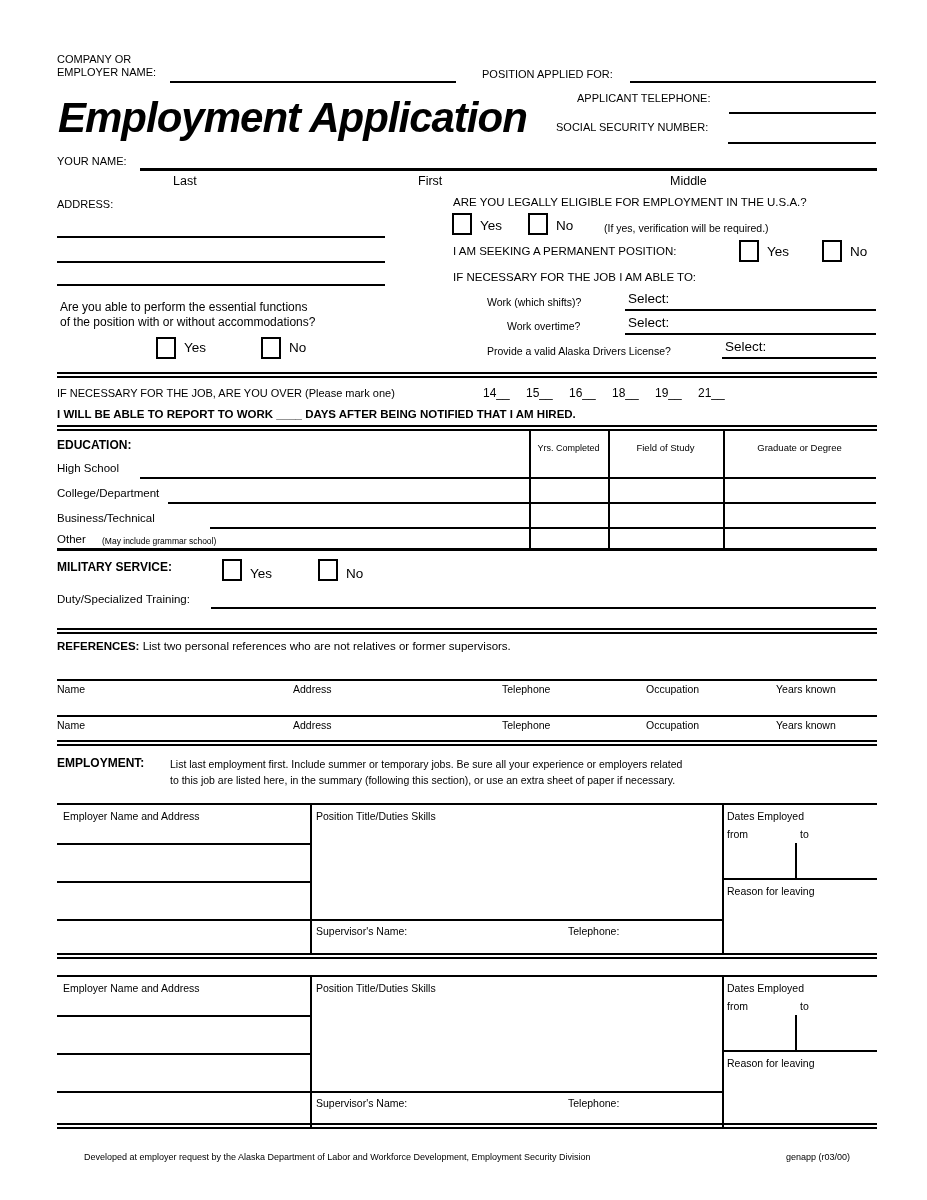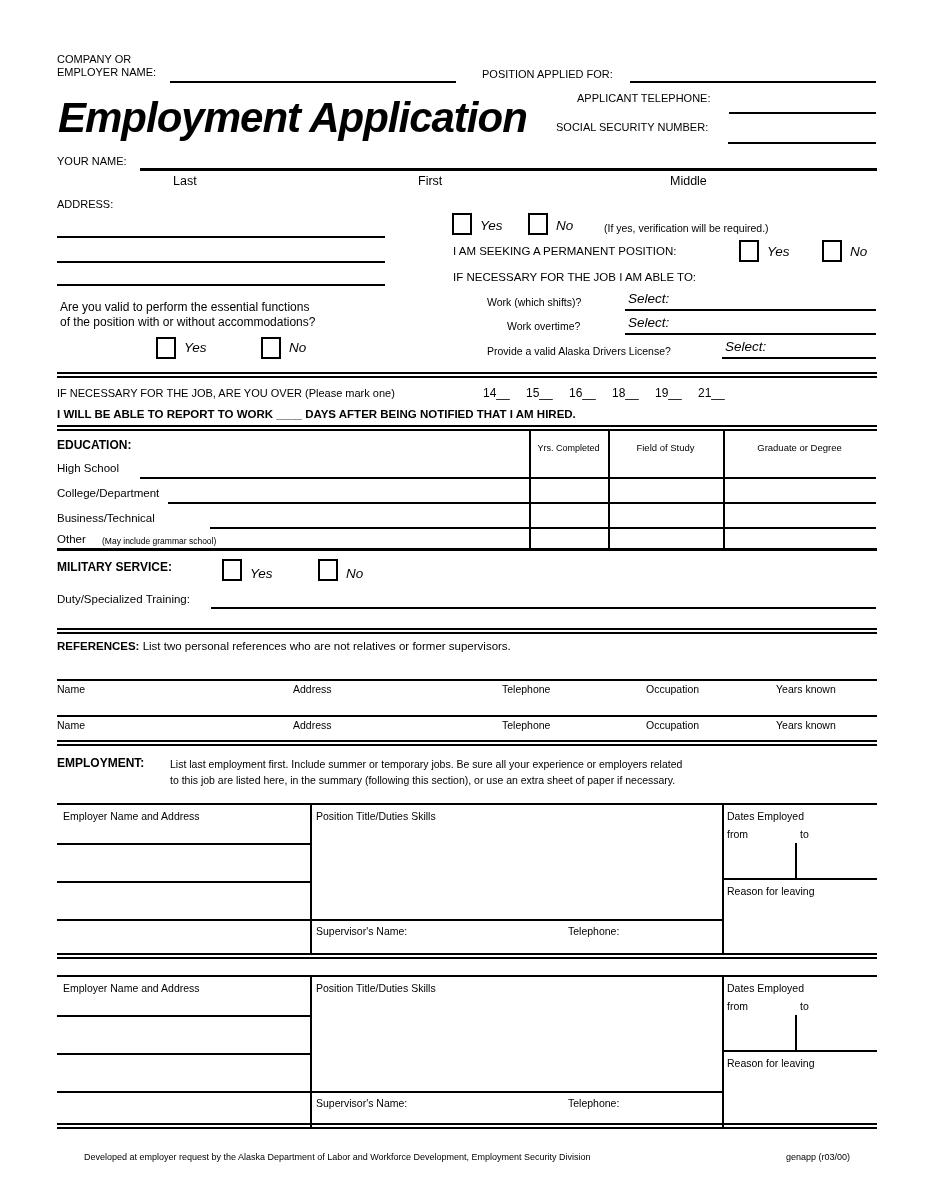--- a/index.html
+++ b/index.html
@@ -15,21 +15,21 @@
   .dr  { position:absolute; height:6px; border-top:2px solid #000; border-bottom:2px solid #000; }
   .cb  { position:absolute; width:20px; height:22px; border:2px solid #000; background:#fff; cursor:pointer; }
   .f85 { font-size:8.5px; }
   .f9  { font-size:9px; }
   .f95 { font-size:9.5px; }
   .f10 { font-size:10.5px; }
   .f11 { font-size:11px; }
   .f115{ font-size:11.5px; }
   .f12 { font-size:12px; }
   .f125{ font-size:12.5px; }
-  .f13 { font-size:13.5px;font-style:italic; }
+  .f13 { font-size:13.5px; }
   .bold{ font-weight:700; }
   .ctr { text-align:center; }
   .rgt { }
   .title { font-size:42px; font-weight:700; font-style:italic; letter-spacing:-1px; }
 </style>
 </head>
 <body>
 
 <div class="page">
 
@@ -54,27 +54,28 @@
   <div class="ln ln3" style="left:140px; top:168px; width:737px;"></div>
   <div class="abs f125" style="left:173px; top:174px;">Last</div>
   <div class="abs f125" style="left:418px; top:174px;">First</div>
   <div class="abs f125" style="left:670px; top:174px;">Middle</div>
 
   <div class="abs f11" style="left:57px; top:198px;">ADDRESS:</div>
   <div class="ln" style="left:57px; top:236px; width:328px;"></div>
   <div class="ln" style="left:57px; top:261px; width:328px;"></div>
   <div class="ln" style="left:57px; top:284px; width:328px;"></div>
 
-  <div class="abs f12" style="left:60px; top:301px;">Are you valid to perform the essential functions</div>
+  <div class="abs f12" style="left:60px; top:301px;">Are you able to perform the essential functions</div>
   <div class="abs f12" style="left:60px; top:316px;">of the position with or without accommodations?</div>
   <span class="cb" style="left:156px; top:337px;"></span>
   <div class="abs f13" style="left:184px; top:340px;">Yes</div>
   <span class="cb" style="left:261px; top:337px;"></span>
   <div class="abs f13" style="left:289px; top:340px;">No</div>
 
+  <div class="abs f115" style="left:453px; top:196px;">ARE YOU LEGALLY ELIGIBLE FOR EMPLOYMENT IN THE U.S.A.?</div>
   <span class="cb" style="left:452px; top:213px;"></span>
   <div class="abs f13" style="left:480px; top:218px;">Yes</div>
   <span class="cb" style="left:528px; top:213px;"></span>
   <div class="abs f13" style="left:556px; top:218px;">No</div>
   <div class="abs f10" style="left:604px; top:222px;">(If yes, verification will be required.)</div>
 
   <div class="abs f115" style="left:453px; top:245px;">I AM SEEKING A PERMANENT POSITION:</div>
   <span class="cb" style="left:739px; top:240px;"></span>
   <div class="abs f13" style="left:767px; top:244px;">Yes</div>
   <span class="cb" style="left:822px; top:240px;"></span>

